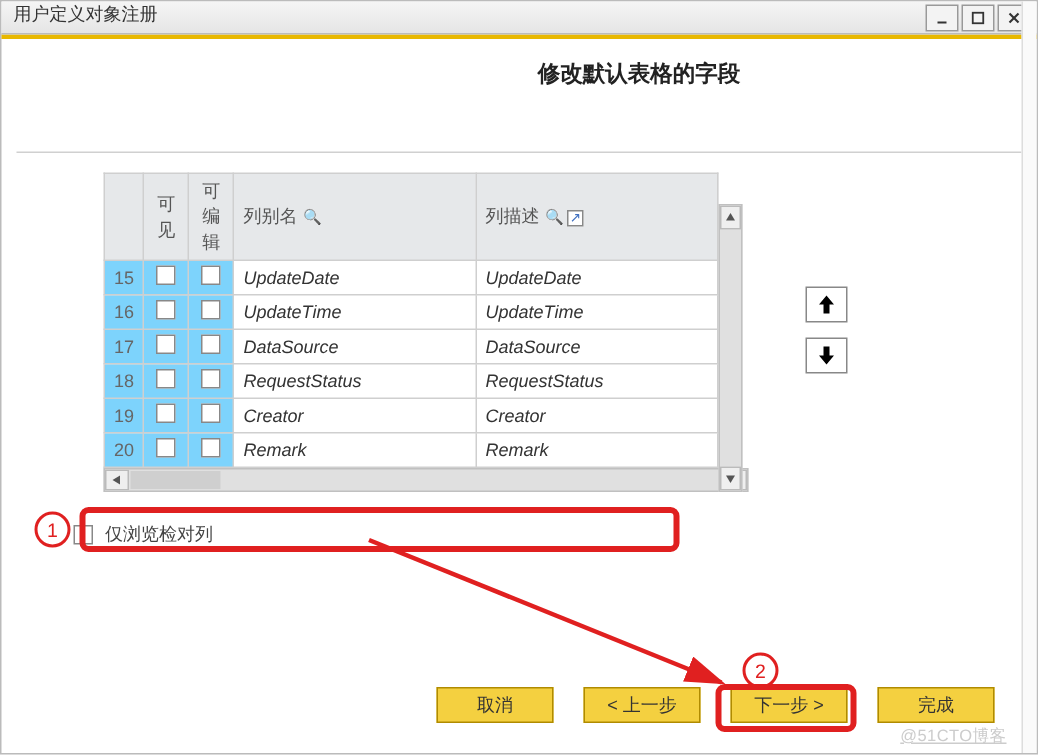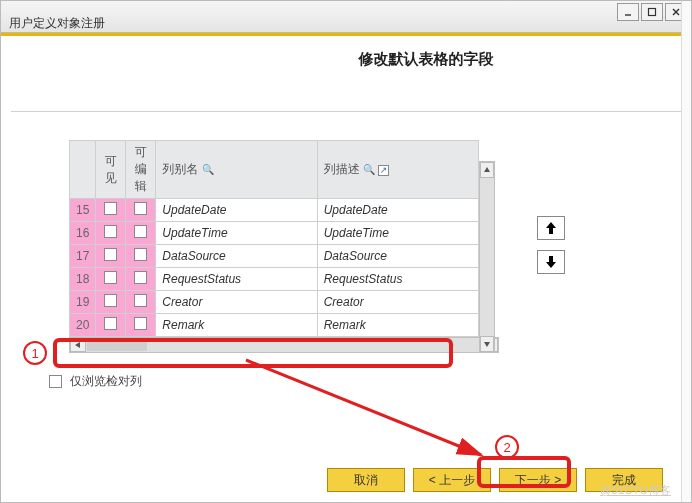--- a/index.html
+++ b/index.html
@@ -14,25 +14,25 @@
     overflow: hidden;
   }
   .outer-frame {
     position: absolute;
     left: 0; top: 0;
     width: 692px; height: 503px;
     border: 1px solid #bbb;
     background: #fff;
   }
   .titlebar {
-    height: 32px;
+    height: 22px;
     background: linear-gradient(#f5f5f5,#e5e5e5);
     border-bottom: 1px solid #bbb;
     display: flex;
-    align-items: flex-end;
+    align-items: flex-start;
     padding: 0 4px 0 8px;
     position: relative;
   }
   .titlebar-title { color:#333; }
   .win-icons { position:absolute; right:4px; top:2px; display:flex; gap:2px;}
   .win-icon { width:22px; height:18px; border:1px solid #999; background:#f3f3f3; display:flex; align-items:center; justify-content:center; cursor:pointer;}
   .win-icon svg { width:10px; height:10px; }
   .gold-bar { height:3px; background: #e8b800; }
   .content {
     position: relative;
@@ -41,33 +41,33 @@
   }
   .page-title {
     font-size: 15px;
     font-weight: bold;
     text-align: center;
     padding: 14px 0 6px 160px;
     color:#222;
   }
   .rule { border:none; border-top:1px solid #d0d0d0; margin: 36px 0 0 0; }
   .table-wrap {
-    margin: 28px 0 0 38px;
+    margin: 13px 0 0 38px;
     width: 430px;
     position: relative;
     padding-left: 20px;
   }
   .fields-table {
     border-collapse: collapse;
     width: 100%;
     background: #fff;
   }
   .fields-table th, .fields-table td {
     border: 1px solid #cfcfcf;
-    background: #f9a8d4;
+    background: #7dd3fc;
     padding: 3px 6px;
     height: 21px;
     text-align: left;
     color:#333;
   }
   .fields-table th {
     background: #e6e8ea;
     font-weight: normal;
     color:#555;
   }
@@ -107,21 +107,21 @@
     display:flex; align-items:center; justify-content:center; cursor:pointer;
     font-size:14px; font-weight:bold;
   }
   .browse-check-row {
     margin: 20px 0 0 38px;
     display:flex; align-items:center; gap:8px;
     color:#444;
   }
   .footer-buttons {
     position:absolute; right:28px; bottom:20px;
-    display:flex; gap:8px;
+    display:flex; gap:20px;
   }
   .wiz-btn {
     min-width:78px; height:24px;
     background:#f4d040;
     border:1px solid #b08b00;
     padding:0 10px;
     display:flex; align-items:center; justify-content:center;
     cursor:pointer; color:#333;
   }
   

